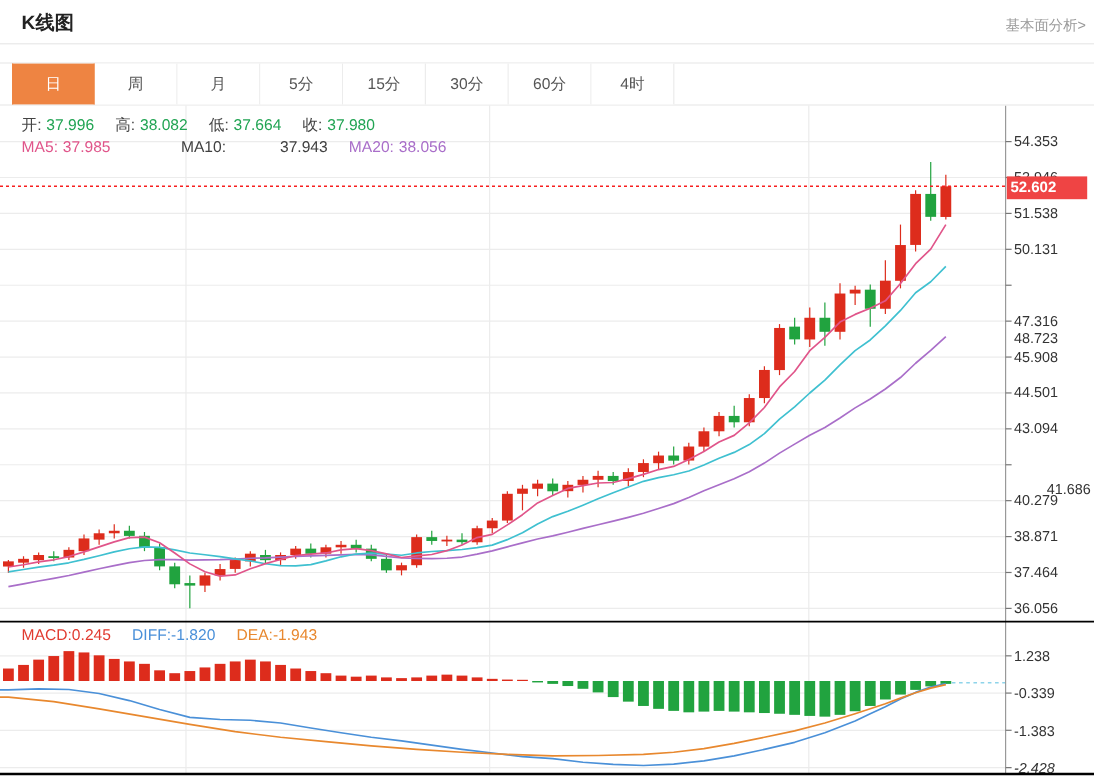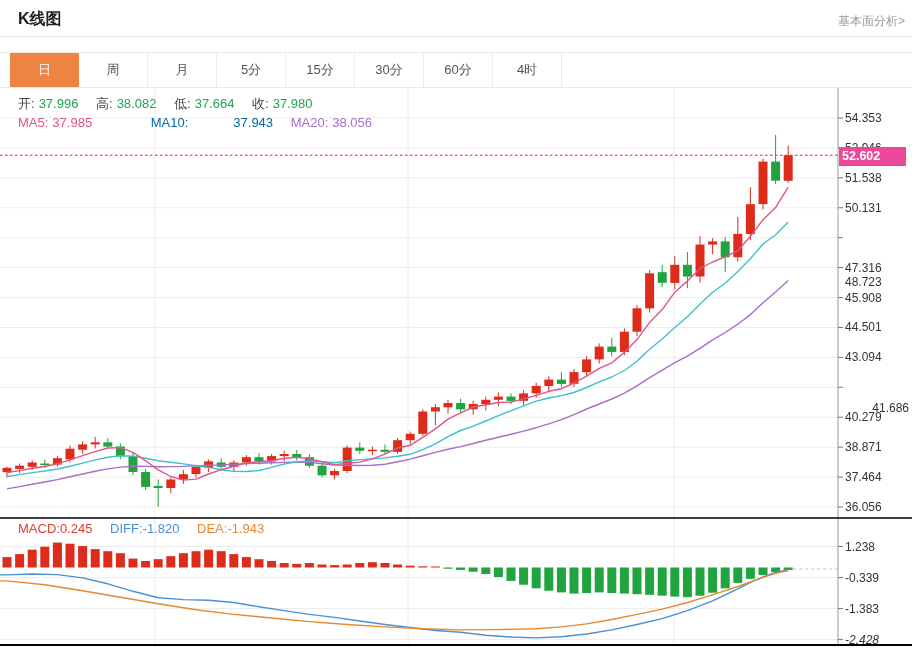--- a/index.html
+++ b/index.html
@@ -16,25 +16,25 @@
        border-right:1px solid #ececec;cursor:pointer;box-sizing:border-box;background:#fff;}
   .tab:first-child{border-left:1px solid #ececec;}
   .tab.active{background:#ee8442;color:#fff;border-color:#ee8442;}
   svg#chart{position:absolute;left:0;top:0;}
   .legend{position:absolute;font-size:13px;white-space:nowrap;z-index:5;}
   .legend span{margin-right:4px;}
   .legend .gap{margin-right:14px;}
   .ohlc{left:18px;top:95px;color:#444;}
   .ohlc .val{color:#21a453;}
   .marow{left:18px;top:115px;}
-  .ma5{color:#e0558a;} .ma10{color:#0369a1;padding-left:41px;} .ma20{color:#a96ec9;}
+  .ma5{color:#e0558a;} .ma10{color:#404040;padding-left:41px;} .ma20{color:#a96ec9;}
   .macdrow{left:18px;top:521px;}
   .cmacd{color:#e13b30;} .cdiff{color:#4a90d9;} .cdea{color:#e8882f;}
   .ylab{position:absolute;left:845px;width:64px;font-size:12px;color:#333;height:14px;line-height:14px;z-index:4;}
-  .badge{position:absolute;left:839px;top:147px;width:67px;height:19px;background:#ec4899;z-index:6;
+  .badge{position:absolute;left:839px;top:147px;width:67px;height:19px;background:#ef4444;z-index:6;
          color:#fff;font-size:12.5px;font-weight:bold;line-height:19px;padding-left:3px;box-sizing:border-box;}
 </style>
 </head>
 <body>
 
 <svg id="chart" width="912" height="653">
     <line x1="0" y1="118" x2="838" y2="118" stroke="#ececec" stroke-width="1"></line>
     <line x1="0" y1="147.91326446958524" x2="838" y2="147.91326446958524" stroke="#ececec" stroke-width="1"></line>
     <line x1="0" y1="177.84778925506924" x2="838" y2="177.84778925506924" stroke="#ececec" stroke-width="1"></line>
     <line x1="0" y1="207.76105372465432" x2="838" y2="207.76105372465432" stroke="#ececec" stroke-width="1"></line>

